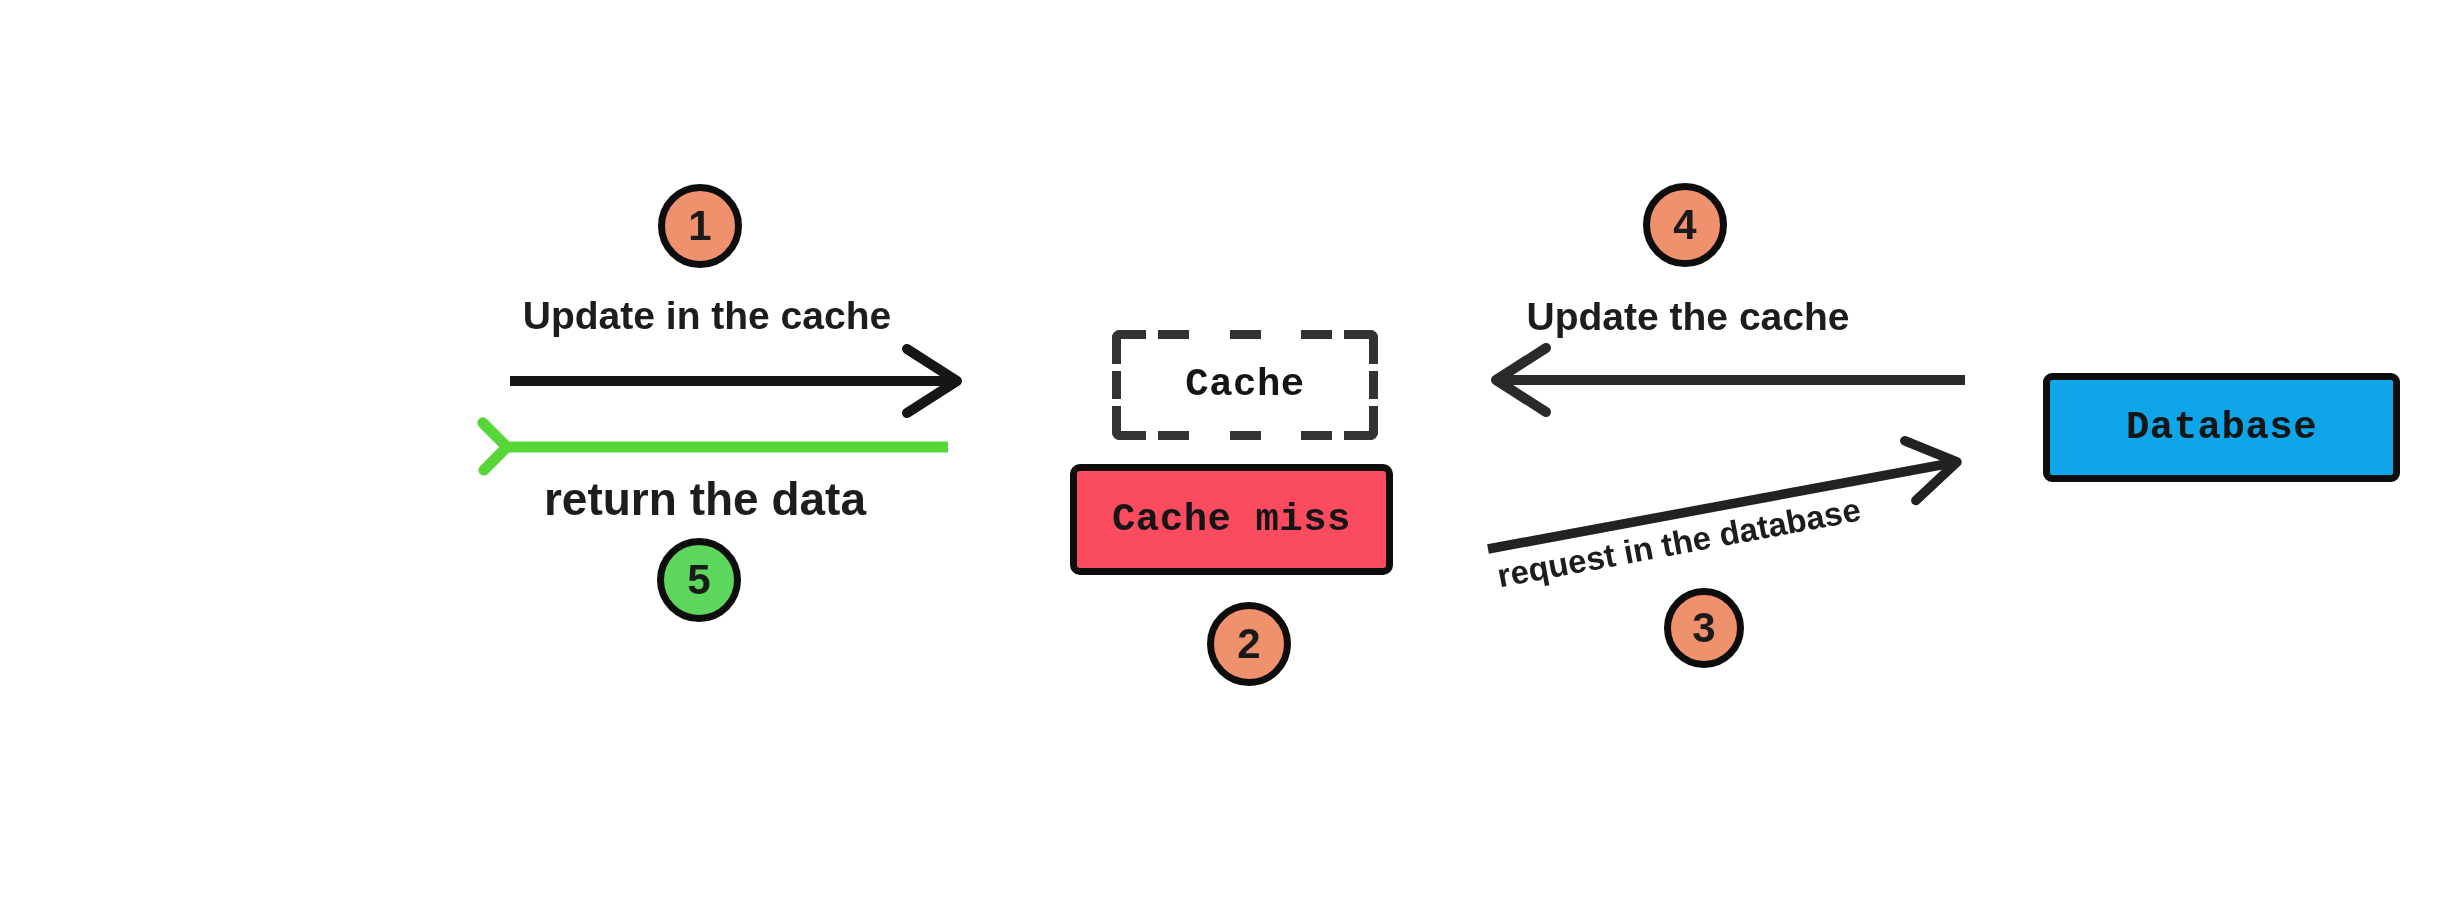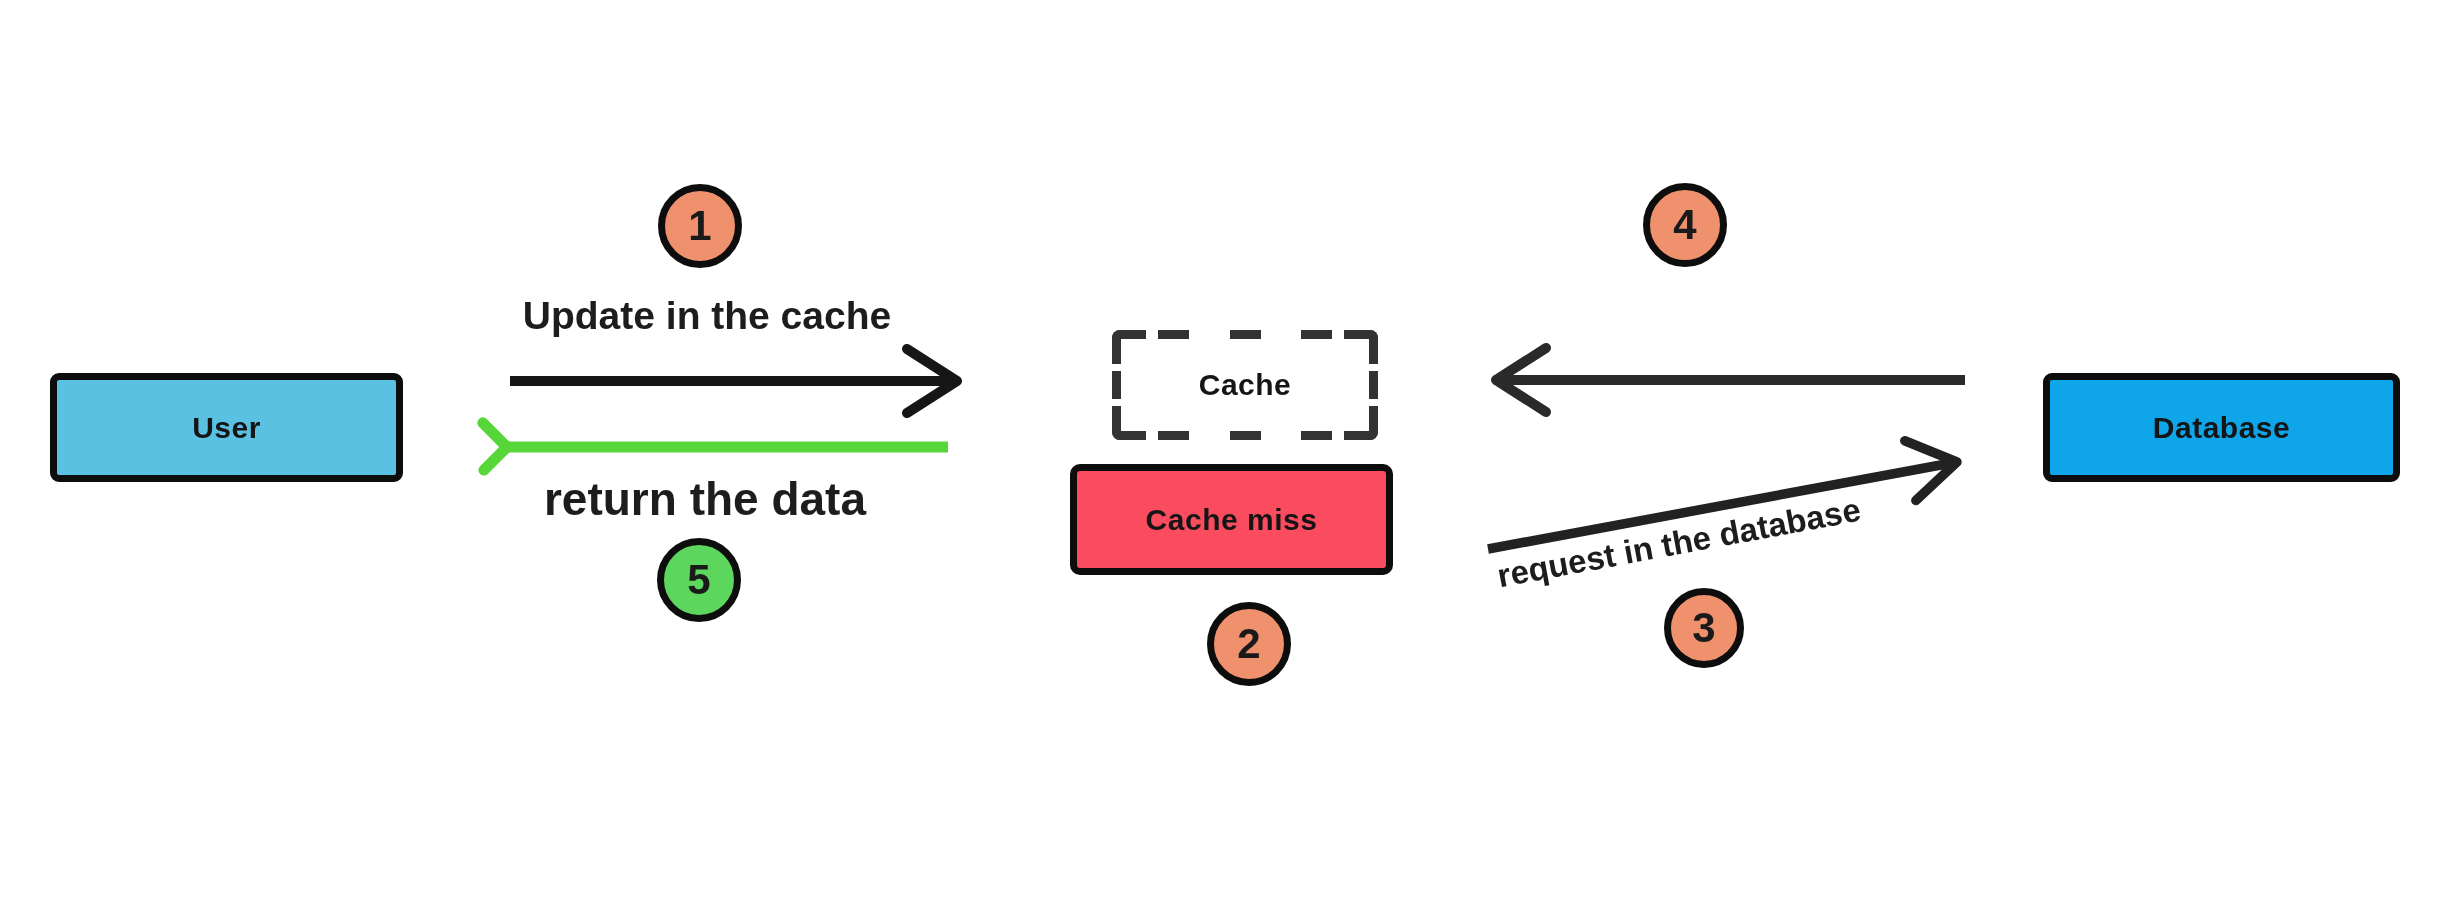--- a/index.html
+++ b/index.html
@@ -14,23 +14,24 @@
     overflow: hidden;
   }
 
   
   .node {
     position: absolute;
     display: flex;
     align-items: center;
     justify-content: center;
     font-weight: bold;
-    font-size: 30px;
+    font-size: 39px;
     color: #151515;
     letter-spacing: 0.5px;
+    font-family: Liberation Mono, monospace;
   }
   .node-user {
     left: 50px; top: 373px; width: 353px; height: 109px;
     background: #5ac1e3;
     border: 7px solid #0d0d0d;
     border-radius: 9px;
   }
   .node-database {
     left: 2043px; top: 373px; width: 357px; height: 109px;
     background: #0ea5e9;
@@ -108,23 +109,20 @@
   .arrow-search  { left: 505px;  top: 346px; }
   .arrow-return  { left: 496px;  top: 413px; }
   .arrow-update  { left: 1487px; top: 345px; }
   .arrow-request { left: 1480px; top: 445px; }
 </style>
 </head>
 <body>
 
 <div class="canvas">
 
-  <div class="node node-user">
-    <span>User</span>
-  </div>
 
   <div class="node node-cache">
     <span class="corner tl"></span>
     <span class="corner tr"></span>
     <span class="corner bl"></span>
     <span class="corner br"></span>
     <span class="dash-row top">
       <span class="dash"></span>
         <span class="dash"></span>
         <span class="dash"></span>
@@ -178,20 +176,21 @@
     <defs>
       <marker id="ah-b3" markerWidth="8" markerHeight="8" refX="6.2" refY="4" orient="auto" markerUnits="strokeWidth">
         <path d="M1.2,0.8 L6.2,4 L1.2,7.2" fill="none" stroke="#222222" stroke-width="1" stroke-linecap="round" stroke-linejoin="round"></path>
       </marker>
     </defs>
     <line x1="8" y1="104" x2="477" y2="17" stroke="#222222" stroke-width="9.5" marker-end="url(#ah-b3)"></line>
   </svg>
 
   <div class="arrow-label label-search">Update in the cache</div>
   <div class="arrow-label label-return">return the data</div>
+  <div class="arrow-label label-update">Update the cache</div>
   <div class="arrow-label label-request">request in the database</div>
 
   <div class="badge badge-orange badge-1">
     <span>1</span>
   </div>
   <div class="badge badge-orange badge-2">
     <span>2</span>
   </div>
   <div class="badge badge-orange badge-3">
     <span>3</span>

